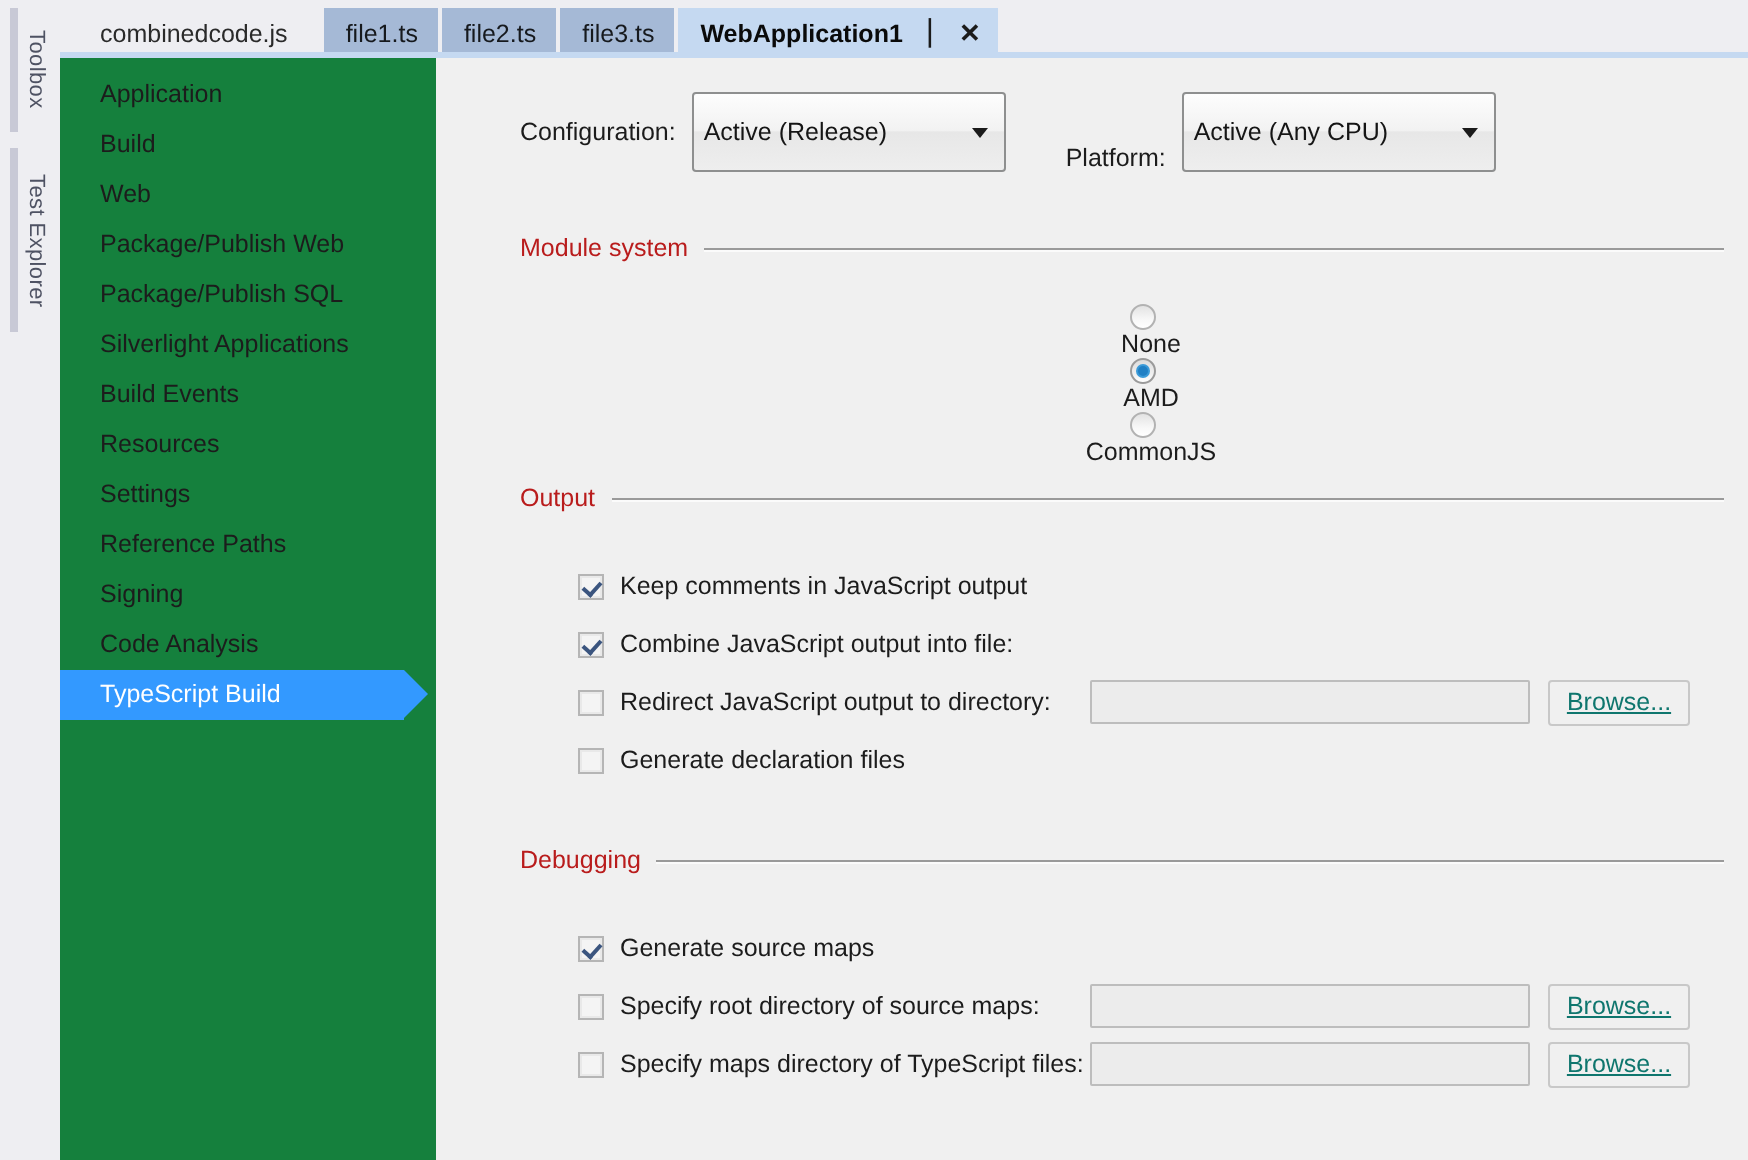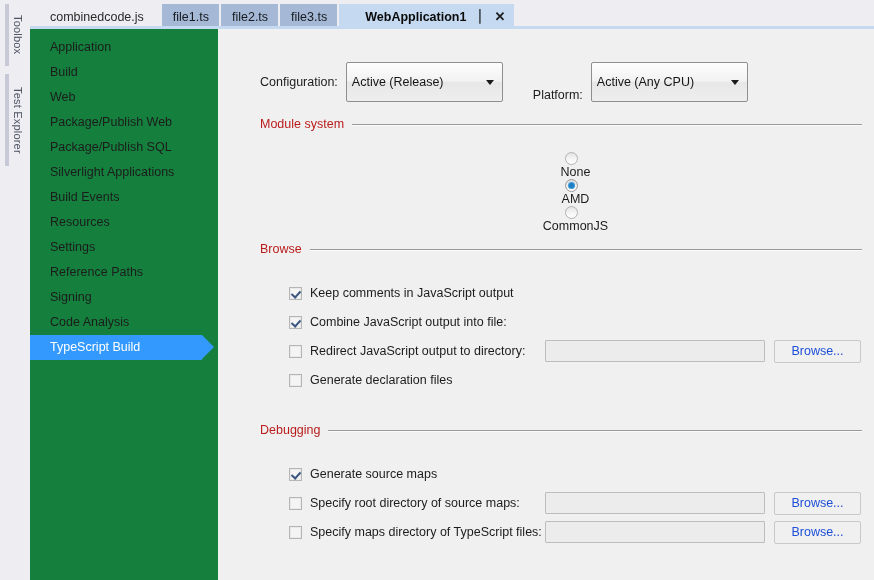--- a/index.html
+++ b/index.html
@@ -78,21 +78,21 @@
   .tab.doc-inactive {
     background: #a5b9d6;
     color: #16191d;
     border-right: 2px solid #eeeef2;
     padding: 0 10px 0 11px;
   }
   .tab.doc-active {
     background: #c5d9f1;
     color: #0a0a0a;
     font-weight: bold;
-    padding: 0 8px 0 26px;
+    padding: 0 8px 0 11px;
     gap: 7px;
   }
   .tab-icon {
     display: inline-flex;
     align-items: center;
     justify-content: center;
     width: 13px; height: 15px;
     font-size: 13px;
     color: #1b1b1b;
     cursor: pointer;
@@ -150,21 +150,21 @@
   #settings-pane {
     position: absolute;
     left: 188px; top: 0;
     width: 656px; height: 551px;
     background: #f0f0f0;
   }
 
   
   #config-row {
     position: absolute;
-    left: 42px; top: 33px;
+    left: 42px; top: 17px;
     display: flex;
     align-items: center;
     font-size: 12.5px;
     color: #1c1c1c;
   }
   .field-label { white-space: nowrap; }
 
   .combo {
     position: relative;
     height: 40px;
@@ -317,30 +317,31 @@
   }
   .text-input.disabled {
     background: #ececec;
     border: 1px solid #bdbdbd;
     color: #8a8a8a;
     cursor: default;
   }
 
   .browse-btn {
     position: absolute;
-    width: 87px; height: 23px;
+    width: 71px; height: 23px;
     border: 1px solid #c8c8c8;
     border-radius: 2px;
     background: #f0f0f0;
-    color: #1d4ed8;
+    color: #0f766e;
     font-size: 12.5px;
     display: flex;
     align-items: center;
     justify-content: center;
     cursor: default;
+    text-decoration: underline;
   }
 </style>
 </head>
 <body>
 
 <div id="app">
 
   <div id="dock-strip">
     <div class="dock-tab" id="dock-tab-toolbox">
       <span>Toolbox</span>
@@ -422,21 +423,21 @@
           <span>AMD</span>
         </div>
         <div class="radio-row" id="radio-commonjs">
           <span class="radio"></span>
           <span>CommonJS</span>
         </div>
       </div>
 
       <div class="group" id="group-output">
         <div class="group-header">
-          <span class="group-title">Browse</span>
+          <span class="group-title">Output</span>
           <span class="group-rule"></span>
         </div>
 
         <div class="opt-row" style="margin-top:25px;">
           <span class="opt-label-wrap">
             <span class="cb checked"></span>
             <span>Keep comments in JavaScript output</span>
           </span>
         </div>
 

